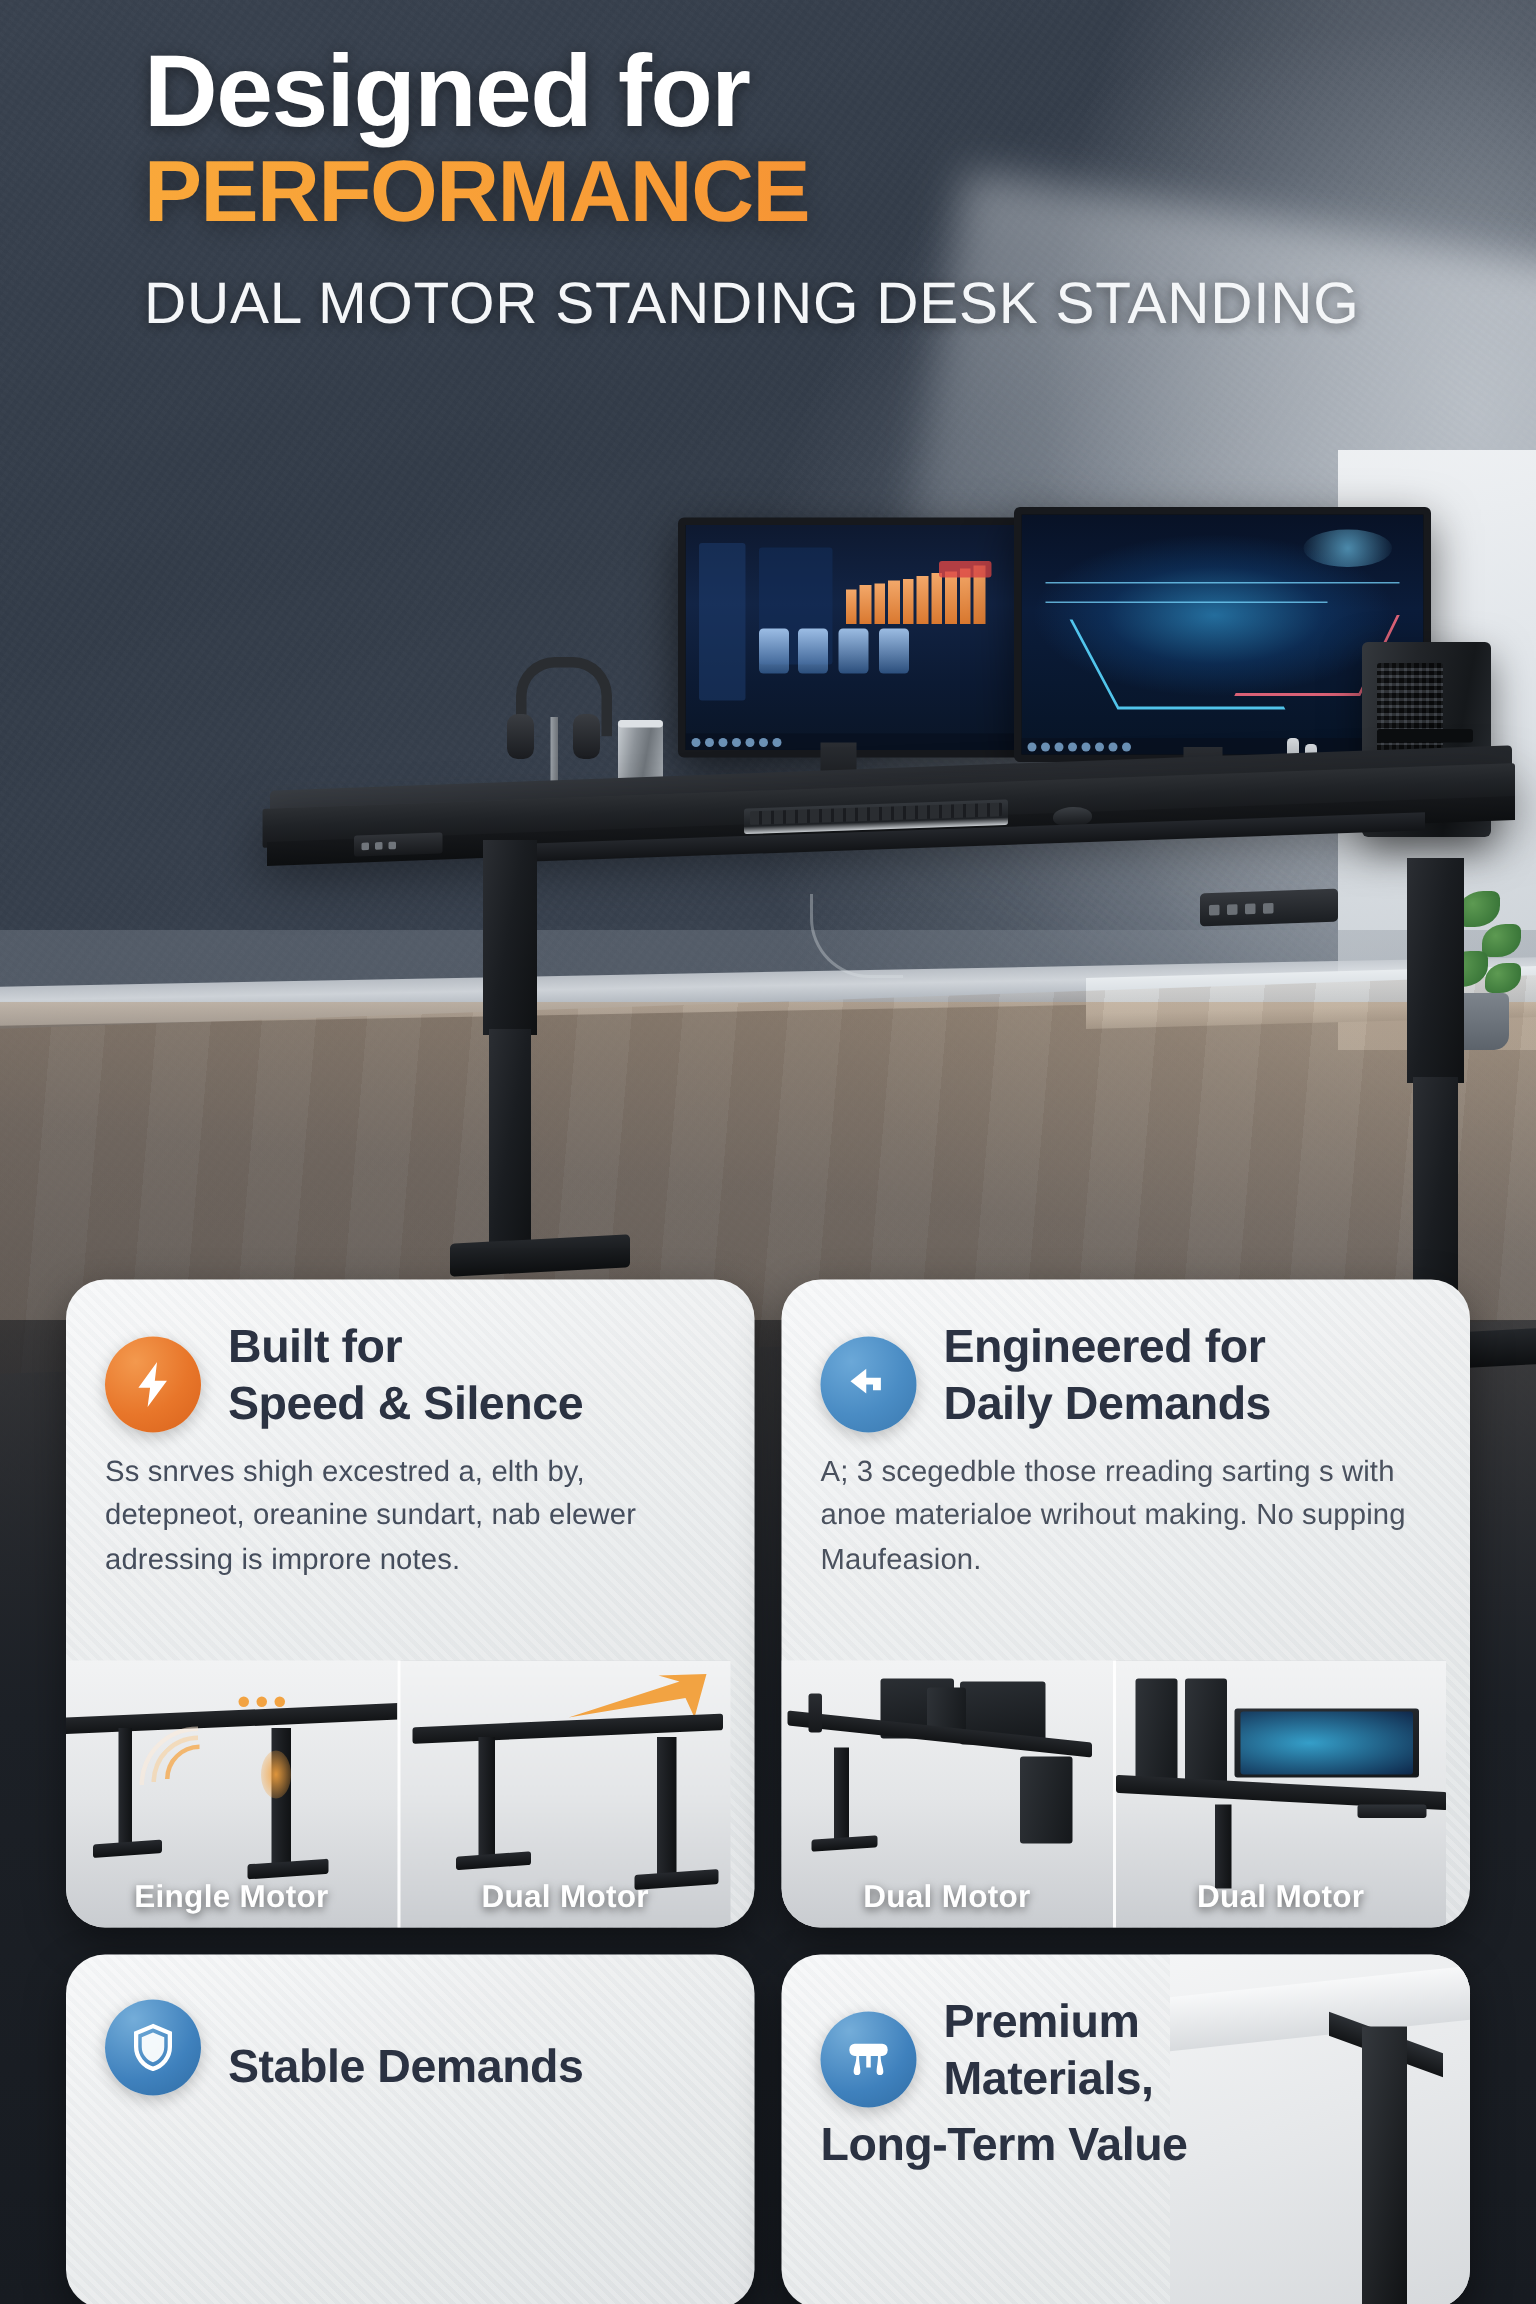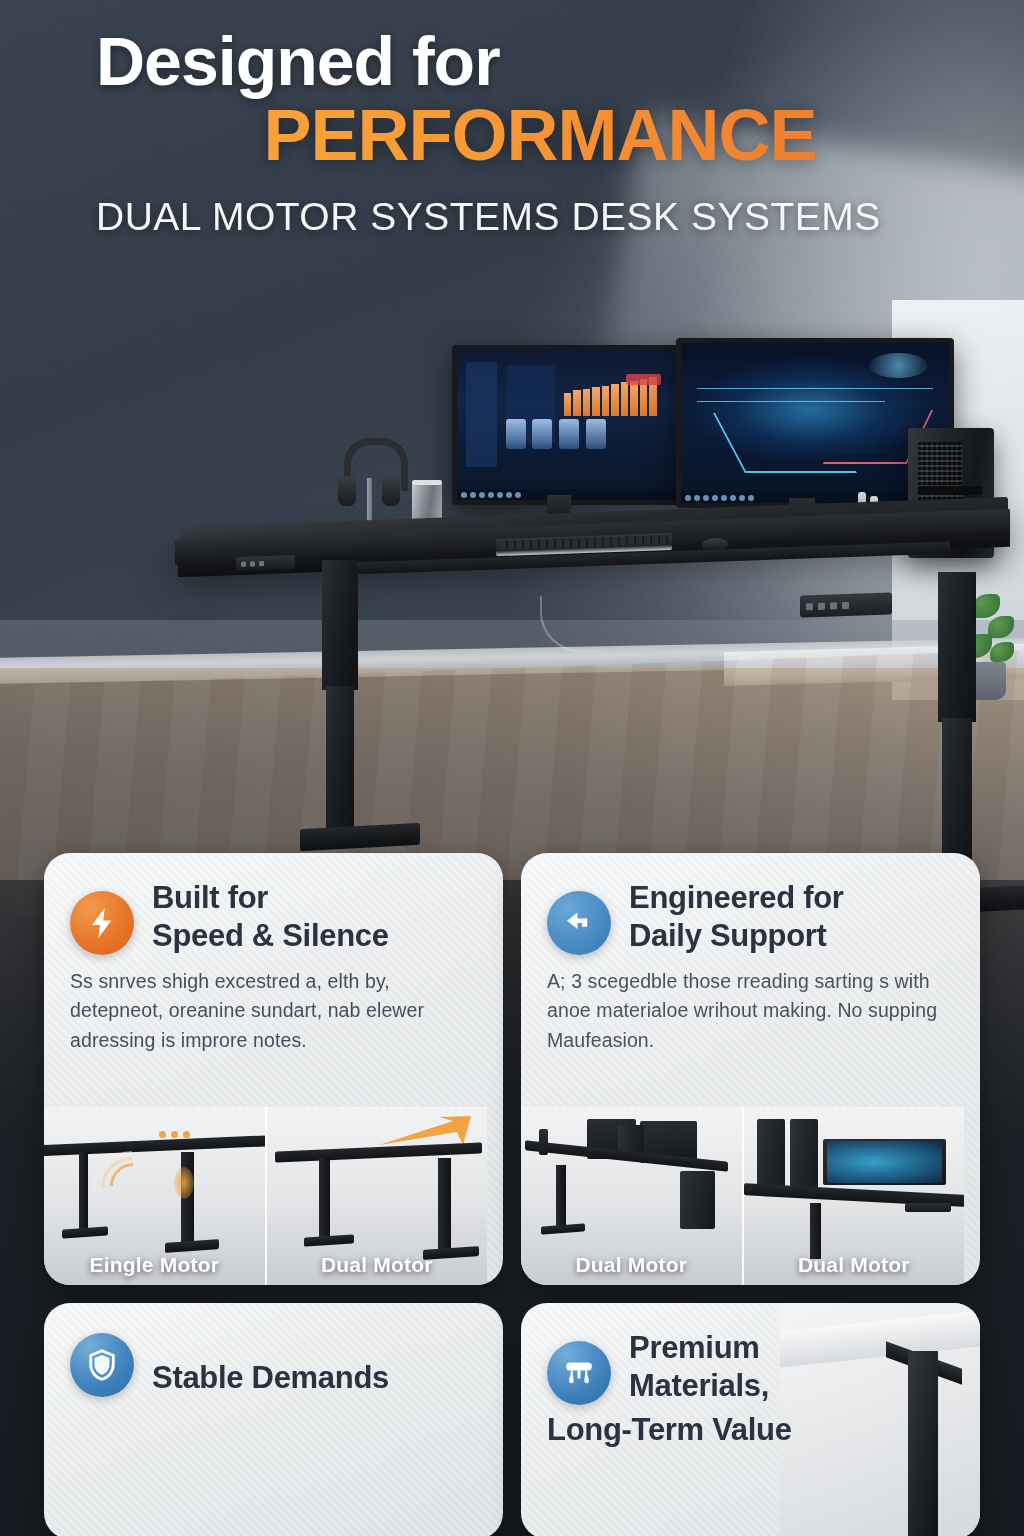--- a/index.html
+++ b/index.html
@@ -116,32 +116,31 @@
   }
   .title-line1 {
     font-size: 68px;
     font-weight: bold;
     color: #ffffff;
     letter-spacing: -1px;
     line-height: 1.04;
     text-shadow: 0 2px 10px rgba(0,0,0,.45);
   }
   .title-line2 {
-    font-size: 72px;
+    font-size: 58px;
     font-weight: bold;
     line-height: 1.0;
     letter-spacing: -1px;
     margin-top: 2px;
     background: linear-gradient(98deg, #f9a83a 0%, #f89b36 40%, #f0822f 75%, #ec7a2b 100%);
     -webkit-background-clip: text;
     background-clip: text;
     color: transparent;
     -webkit-text-fill-color: transparent;
     filter: drop-shadow(0 2px 8px rgba(0,0,0,.4));
-    text-align: center;
   }
   .subtitle {
     margin-top: 24px;
     font-size: 39px;
     font-weight: normal;
     color: #f4f6f8;
     letter-spacing: 0.5px;
     text-shadow: 0 2px 8px rgba(0,0,0,.45);
     white-space: nowrap;
   }
@@ -467,21 +466,21 @@
     <div class="leaf" style="left:6px;top:18px;width:26px;height:22px;"></div>
     <div class="leaf" style="left:28px;top:4px;width:28px;height:24px;"></div>
     <div class="leaf" style="left:44px;top:26px;width:26px;height:22px;"></div>
     <div class="leaf" style="left:18px;top:44px;width:30px;height:24px;"></div>
     <div class="leaf" style="left:46px;top:52px;width:24px;height:20px;"></div>
   </div>
 
   <div class="header">
     <div class="title-line1">Designed for</div>
     <div class="title-line2">PERFORMANCE</div>
-    <div class="subtitle">DUAL MOTOR SYSTEMS DESK SYSTEMS</div>
+    <div class="subtitle">DUAL MOTOR STANDING DESK STANDING</div>
   </div>
 
   <div class="hero">
 
     <div class="monitor mon-left">
       <div class="screen-l">
         <div style="position:absolute;left:4%;top:8%;width:14%;height:70%;background:rgba(30,60,110,.55);border-radius:2px;"></div>
         <div style="position:absolute;left:22%;top:10%;width:22%;height:52%;background:rgba(20,48,92,.55);border-radius:2px;"></div>
         <div class="barchart">
           <span style="height:60%"></span>
@@ -642,21 +641,21 @@
       <div class="card-inner">
         <div class="card-head">
           <div class="icon-circle ic-blue">
             <svg viewBox="0 0 24 24" aria-hidden="true">
               <path d="M11 5 4 10.5 11 16z" fill="#fff"></path>
               <path d="M9.5 9h8v5.5h-3.5V12H9.5z" fill="#fff"></path>
             </svg>
           </div>
           <div class="card-title">
             <div>Engineered for</div>
-            <div>Daily Support</div>
+            <div>Daily Demands</div>
           </div>
         </div>
         <div class="card-body card-body-b">A; 3 scegedble those rreading sarting s with anoe materialoe wrihout making. No supping Maufeasion.</div>
       </div>
       <div class="thumbs">
         <div class="thumb">
           <div class="mini-mon" style="left:30%;top:12px;width:22%;height:40px;"></div>
           <div class="mini-mon" style="left:54%;top:14px;width:26%;height:42px;"></div>
           <div class="mini-tower" style="left:44%;top:18px;width:12%;height:32px;"></div>
           <div class="mini-top" style="left:2%;top:44px;width:92%;height:10px;transform:skewY(6deg);"></div>

